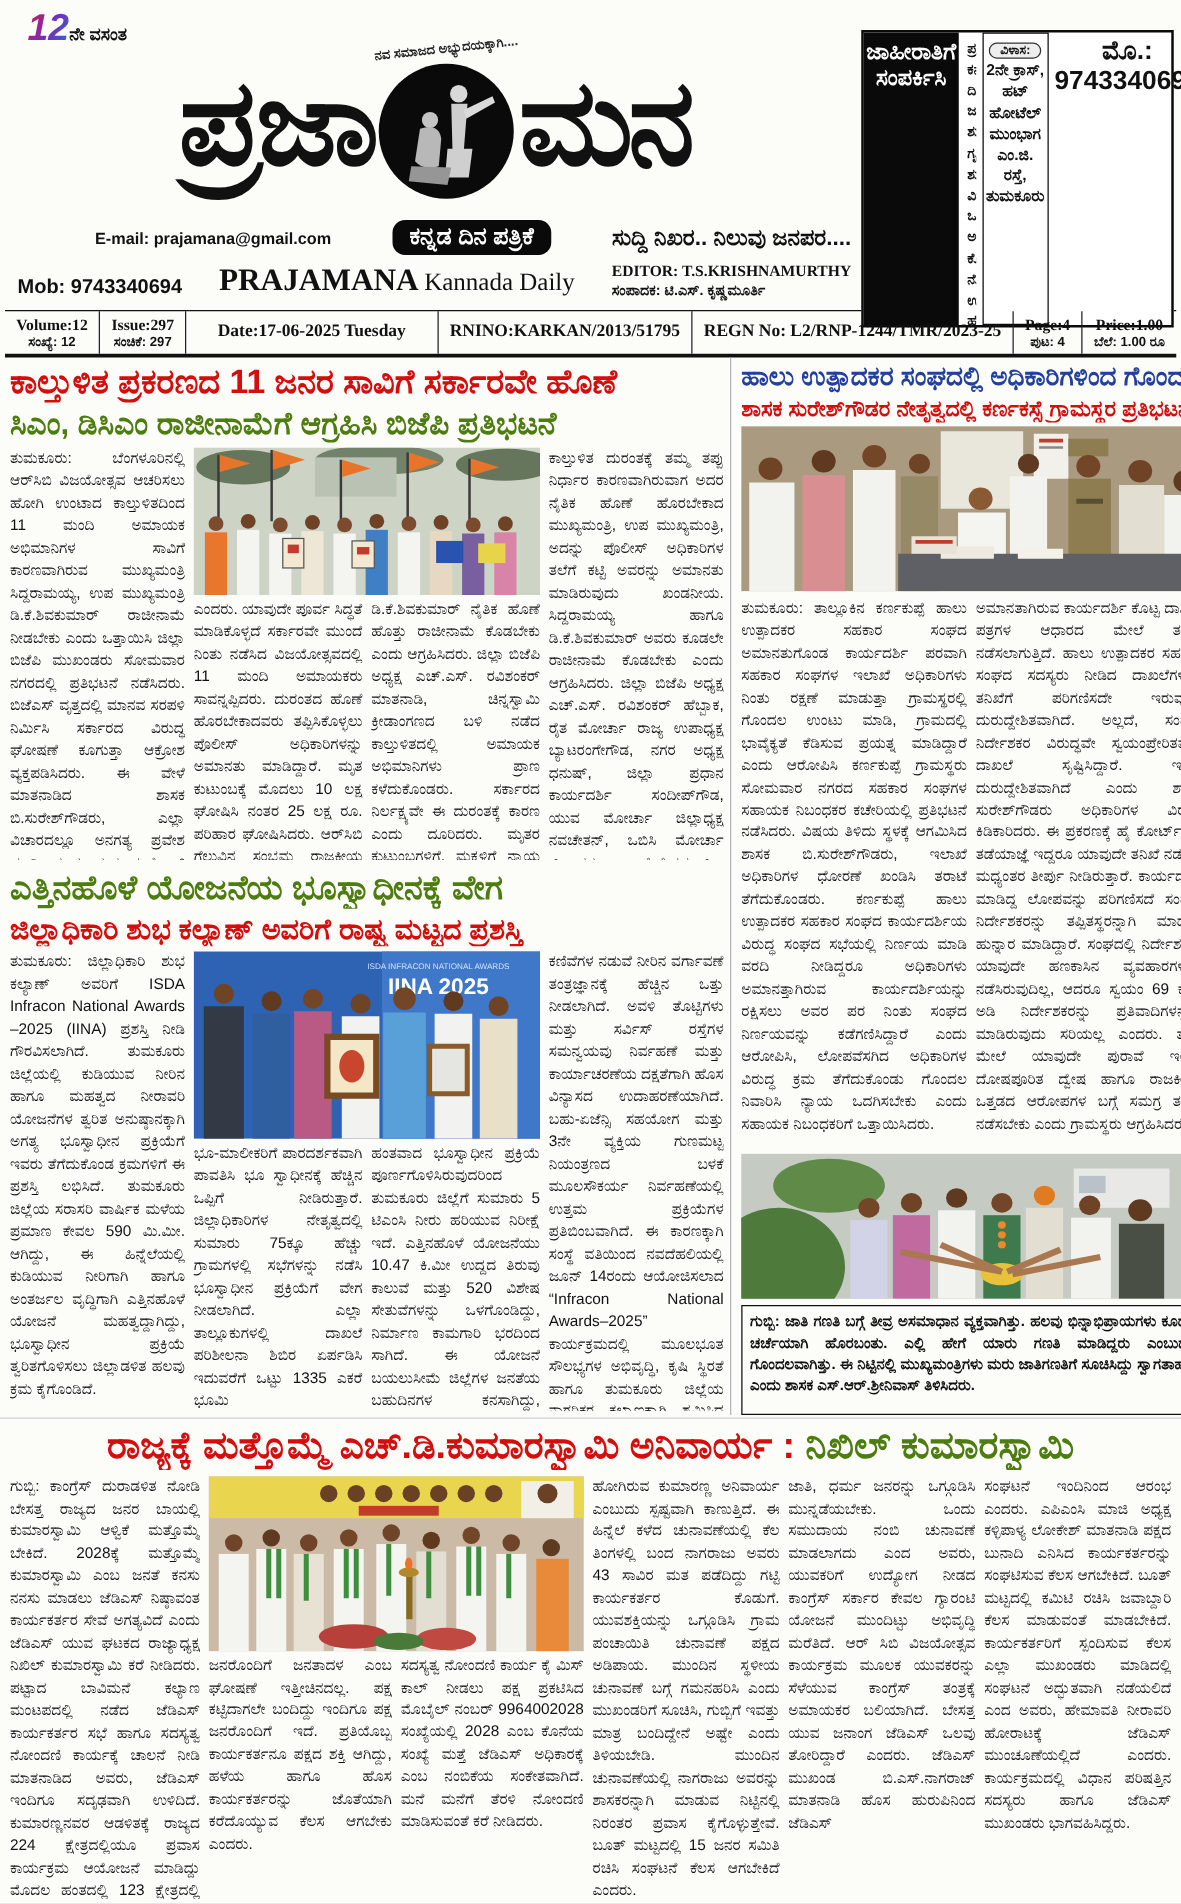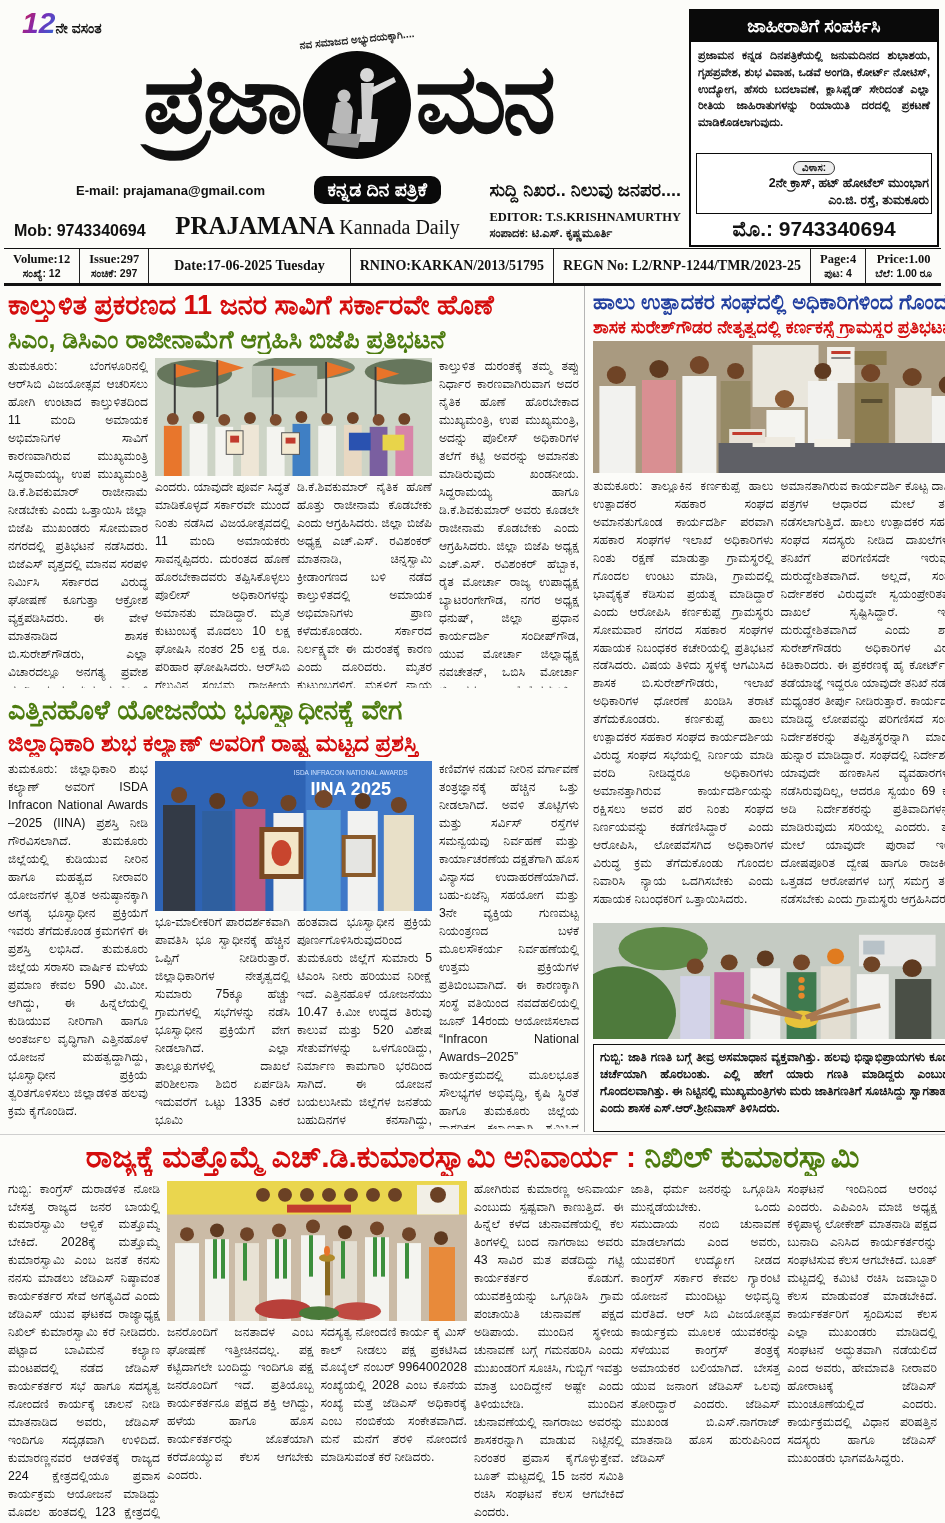--- a/index.html
+++ b/index.html
@@ -26,26 +26,26 @@
   .tagline { font-size:18px; font-weight:800; white-space:nowrap; }
   .mast-bot-row { display:flex; align-items:flex-end; justify-content:space-between; margin:6px 8px 0 8px; }
   .mob { font-size:16px; font-weight:800; }
   .en-title { font-family:"Liberation Serif", serif; font-weight:bold; font-size:25px; white-space:nowrap; }
   .en-sub { font-family:"Liberation Serif", serif; font-size:20px; font-weight:normal; }
   .editor-blk { text-align:left; }
   .editor-en { font-size:12.5px; font-weight:800; font-family:"Liberation Serif", serif; }
   .editor-kn { font-size:11.5px; font-weight:bold; margin-top:2px; }
 
   
-  .adbox { border:2px solid #0a0a0a; margin-top:5px; height:238px; display:flex; flex-direction:column; background:#fff; }
+  .adbox { border:2px solid #0a0a0a; margin-top:20px; height:238px; display:flex; flex-direction:row; background:#fff; }
   .adbox-title { background:#0a0a0a; color:#fff; text-align:center; font-size:18px; font-weight:800; padding:5px 2px; }
   .adbox-body { font-size:11.2px; font-weight:bold; text-align:justify; padding:5px 7px; line-height:1.5; flex:1; overflow:hidden; }
   .adbox-addr { border:1.5px solid #0a0a0a; margin:0 5px; text-align:center; padding:3px 2px 4px; }
   .addr-label { display:inline-block; border:1px solid #333; border-radius:8px; font-size:10px; font-weight:bold; padding:0 8px; background:#eee; }
-  .addr-line { font-size:12.5px; font-weight:800; line-height:1.35;text-align:right; }
+  .addr-line { font-size:12.5px; font-weight:800; line-height:1.35; }
   .adbox-phone { text-align:center; font-size:21px; font-weight:800; padding:3px 0 4px; }
 
   
   .infobar { border-top:1.5px solid #111; border-bottom:3px solid #111; height:38px;
              display:flex; align-items:stretch; margin:0 4px; }
   .ib-cell { display:flex; flex-direction:column; justify-content:center; text-align:center;
              padding:0 9px; white-space:nowrap; }
   .ib-cell + .ib-cell { border-left:1.5px solid #222; }
   .ib-l1 { font-size:12.5px; font-weight:800; font-family:"Liberation Serif", serif; }
   .ib-l2 { font-size:10.5px; font-weight:bold; }

